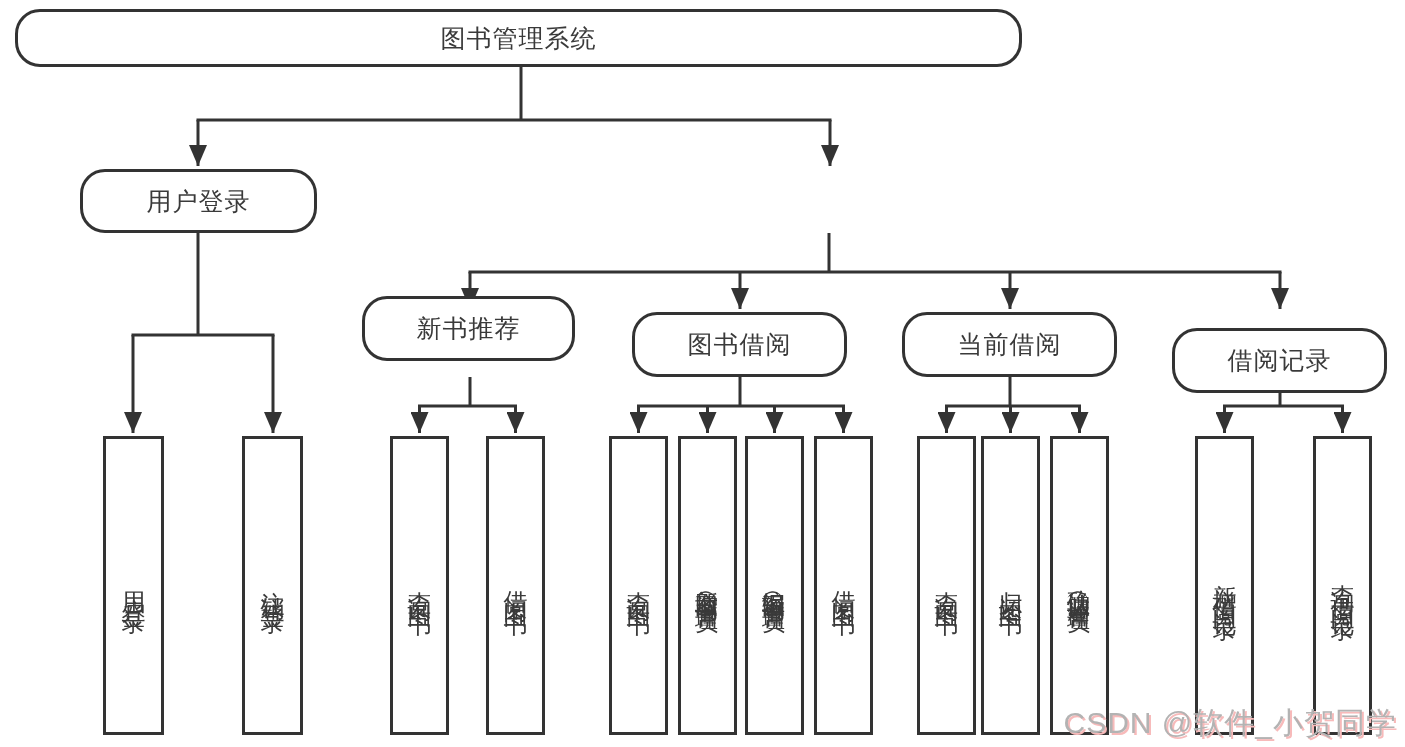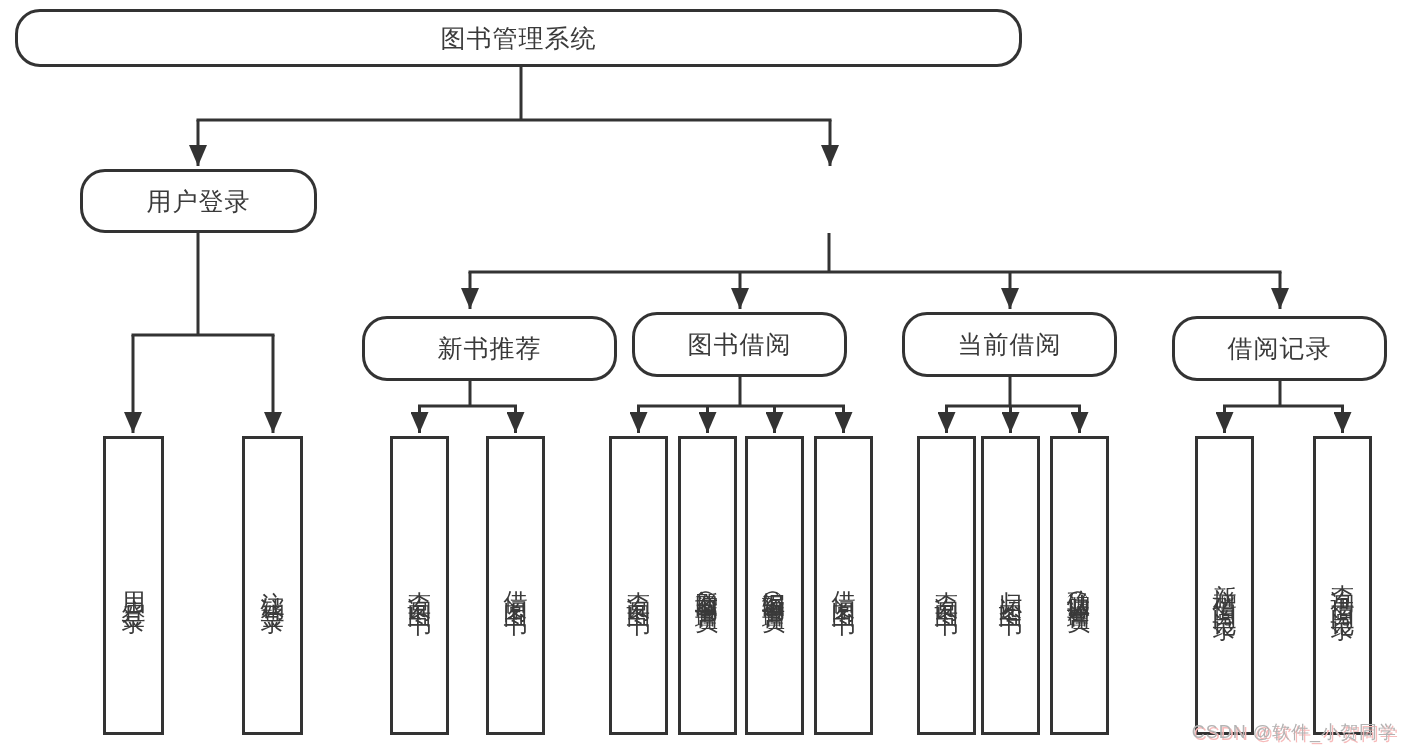--- a/index.html
+++ b/index.html
@@ -27,41 +27,41 @@
     font-size:24px;
     letter-spacing:7px;
     color:#3a3a3a;
     white-space:nowrap;
   }
   .v.tight{letter-spacing:3px;font-size:23px;}
   
   .n-root{left:15px;top:9px;width:1007px;height:58px;}
   .n-l2a{left:80px;top:169px;width:237px;height:64px;}
   .n-l2b{left:710px;top:169px;width:237px;height:64px;}
-  .n-l3a{left:362px;top:316px;width:255px;height:65px;}
+  .n-l3a{left:362px;top:296px;width:213px;height:65px;}
   .n-l3b{left:632px;top:312px;width:215px;height:65px;}
   .n-l3c{left:902px;top:312px;width:215px;height:65px;}
-  .n-l3d{left:1172px;top:316px;width:215px;height:65px;}
+  .n-l3d{left:1172px;top:328px;width:215px;height:65px;}
   .n-g1-1{left:103px;width:61px;}
   .n-g1-2{left:242px;width:61px;}
   .n-g2-1{left:390px;}
   .n-g2-2{left:486px;}
   .n-g3-1{left:609px;}
   .n-g3-2{left:678px;}
   .n-g3-3{left:745px;}
   .n-g3-4{left:814px;}
   .n-g4-1{left:917px;}
   .n-g4-2{left:981px;}
   .n-g4-3{left:1050px;}
   .n-g5-1{left:1195px;}
   .n-g5-2{left:1313px;}
   .watermark{
     position:absolute;
     right:8px;bottom:3px;
-    font-size:18px;
+    font-size:30px;
     color:#b3b3b3;
     text-shadow:2px 2px 0 #f7baba;
     letter-spacing:1px;
     white-space:nowrap;
   }
 </style>
 </head>
 <body>
 
 <div class="canvas">

